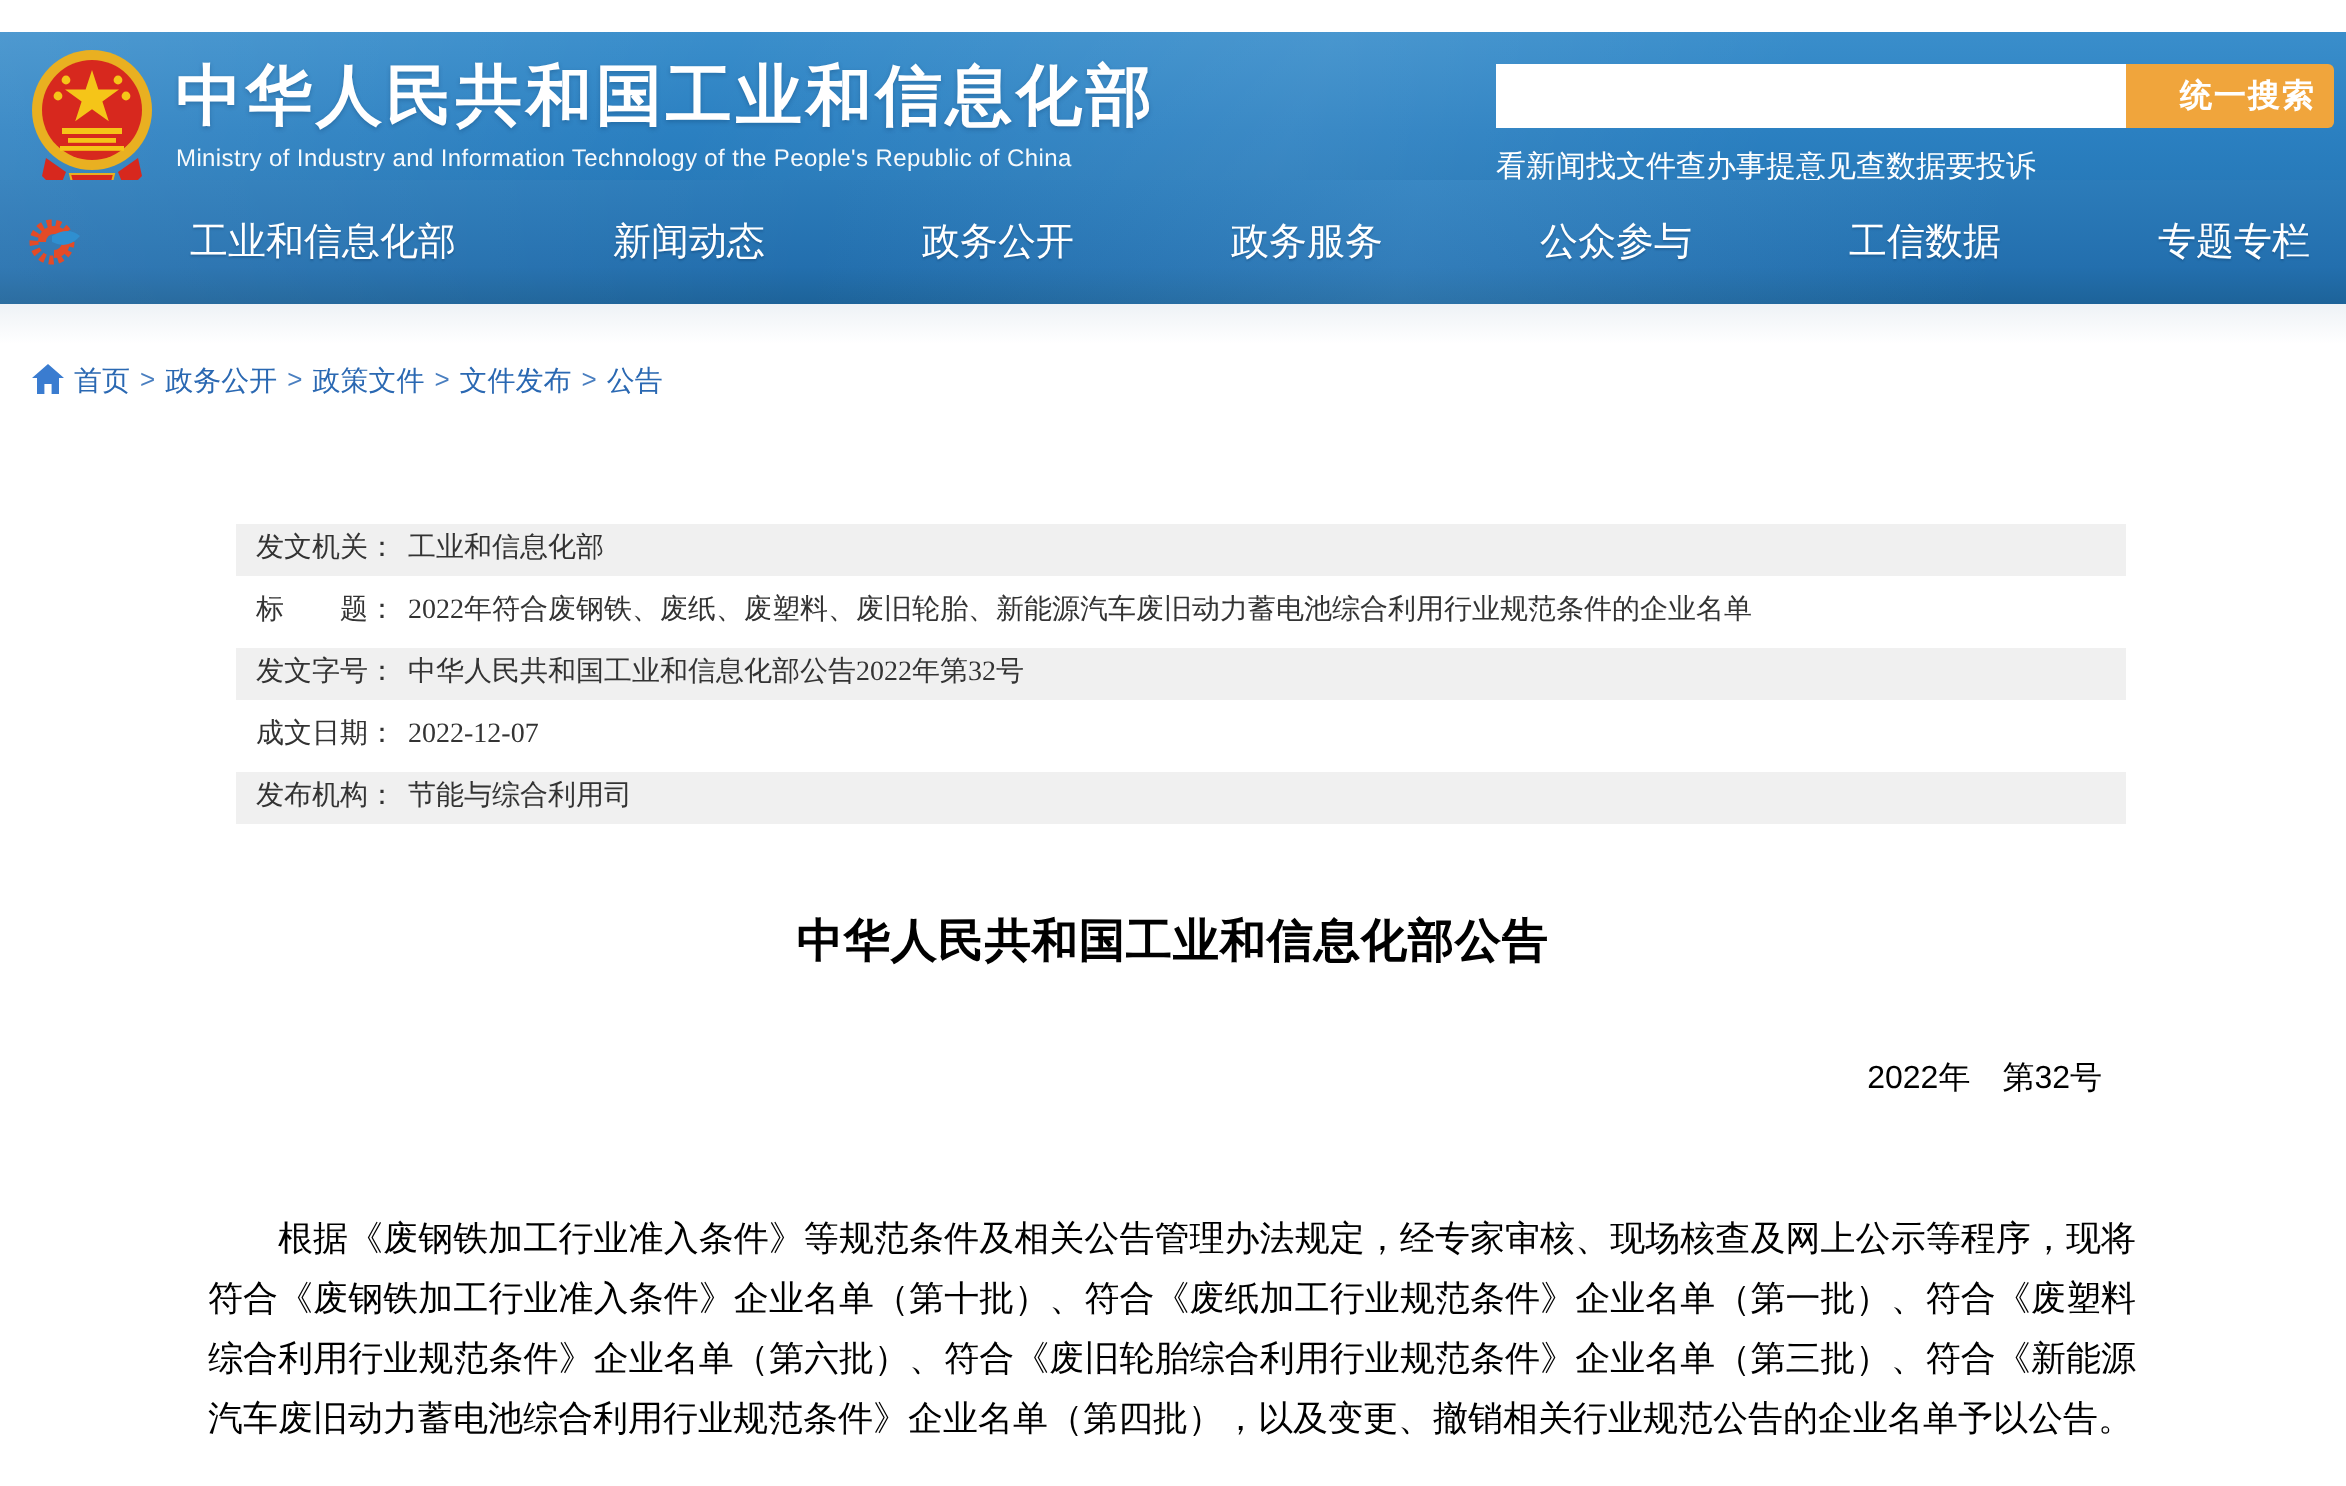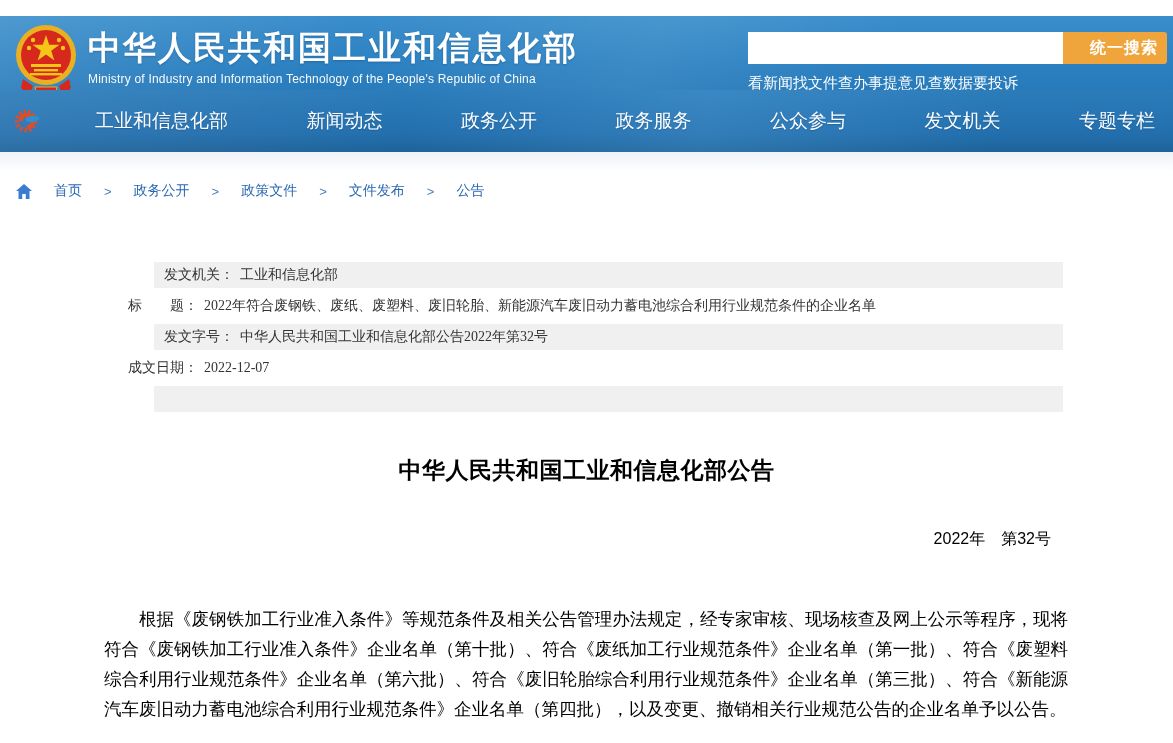--- a/index.html
+++ b/index.html
@@ -47,31 +47,31 @@
     display:flex; justify-content:space-between; align-items:center;
   }
   .nav-item { color:#fff; font-size:19px; text-decoration:none; cursor:pointer; white-space:nowrap;
     text-shadow:0 1px 1px rgba(0,40,80,0.25); }
 
   
   .fade-band { position:absolute; left:0; top:152px; width:1173px; height:20px;
     background:linear-gradient(180deg,#eef2f6 0%, #ffffff 100%); }
 
   
-  .breadcrumb { position:absolute; left:16px; top:182px; display:flex; align-items:center; gap:22px;
+  .breadcrumb { position:absolute; left:16px; top:182px; display:flex; gap:5px;
     font-size:14px; }
   .home-icon { width:16px; height:15px; display:inline-block; }
   .crumb { color:#2a68b2; text-decoration:none; cursor:pointer; white-space:nowrap; }
   .crumb-sep { color:#4a7fc0; font-size:13px; }
 
   
   .meta-table { position:absolute; left:118px; top:262px; width:945px;
     font-family:"Liberation Serif","DejaVu Serif",serif; font-size:14px; color:#333; }
   .meta-row { display:flex; height:26px; line-height:26px; margin-bottom:5px; padding-left:10px; background:#fff; }
-  .meta-row.gray { background:#f0f0f0;margin-left:36px; }
+  .meta-row.gray { background:#f0f0f0; }
   .meta-cell { display:flex; white-space:nowrap; }
   .meta-row.two-col .meta-cell:first-child { width:267px; }
   .meta-label { color:#333; margin-right:6px; }
   .meta-value { color:#333; }
 
   
   .article-title { position:absolute; left:0; top:455px; width:1173px; text-align:center;
     font-size:23px; font-weight:bold; color:#000; letter-spacing:0.5px; }
   .article-issue { position:absolute; left:0; top:529px; width:1018px; text-align:right;
     font-size:16px; color:#000;margin-left:33px; }
@@ -123,21 +123,21 @@
       <circle cx="14" cy="15" r="9" fill="none" stroke="#e34b27" stroke-width="4.5" stroke-dasharray="2.4 2"></circle>
       <path d="M9 15 a6 6 0 1 1 6 6" fill="none" stroke="#e34b27" stroke-width="4"></path>
       <path d="M14 12 q8 -5 14 0 q-6 7 -14 3 z" fill="#2f8fd0"></path>
     </svg>
     <div class="nav-items">
         <a class="nav-item">工业和信息化部</a>
         <a class="nav-item">新闻动态</a>
         <a class="nav-item">政务公开</a>
         <a class="nav-item">政务服务</a>
         <a class="nav-item">公众参与</a>
-        <a class="nav-item">发文机关</a>
+        <a class="nav-item">工信数据</a>
         <a class="nav-item">专题专栏</a>
       </div>
   </div>
 
   <div class="fade-band"></div>
 
   <div class="breadcrumb">
     <svg class="home-icon" viewBox="0 0 16 15">
       <path d="M8 0 L16 7 H13.5 V15 H9.8 V10 H6.2 V15 H2.5 V7 H0 z" fill="#3a7cd0"></path>
     </svg>
@@ -171,20 +171,24 @@
           <span class="meta-value">中华人民共和国工业和信息化部公告2022年第32号</span>
         </span>
       </div>
       <div class="meta-row two-col">
         <span class="meta-cell">
           <span class="meta-label">成文日期：</span>
           <span class="meta-value">2022-12-07</span>
         </span>
       </div>
       <div class="meta-row gray two-col">
+        <span class="meta-cell">
+          <span class="meta-label">发布机构：</span>
+          <span class="meta-value">节能与综合利用司</span>
+        </span>
       </div>
     </div>
 
   <div class="article-title">中华人民共和国工业和信息化部公告</div>
   <div class="article-issue">2022年　第32号</div>
   <div class="article-body">根据《废钢铁加工行业准入条件》等规范条件及相关公告管理办法规定，经专家审核、现场核查及网上公示等程序，现将符合《废钢铁加工行业准入条件》企业名单（第十批）、符合《废纸加工行业规范条件》企业名单（第一批）、符合《废塑料综合利用行业规范条件》企业名单（第六批）、符合《废旧轮胎综合利用行业规范条件》企业名单（第三批）、符合《新能源汽车废旧动力蓄电池综合利用行业规范条件》企业名单（第四批），以及变更、撤销相关行业规范公告的企业名单予以公告。</div>
 
 </div>
 
 </body></html>

